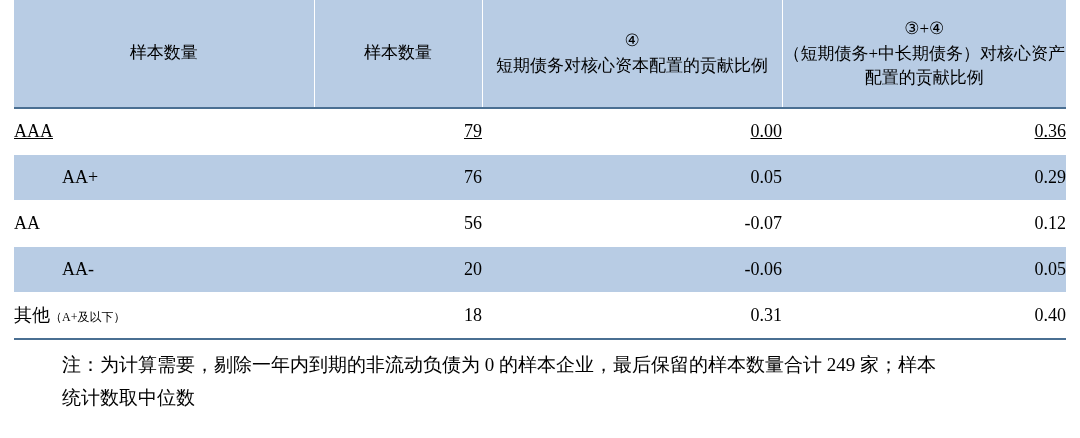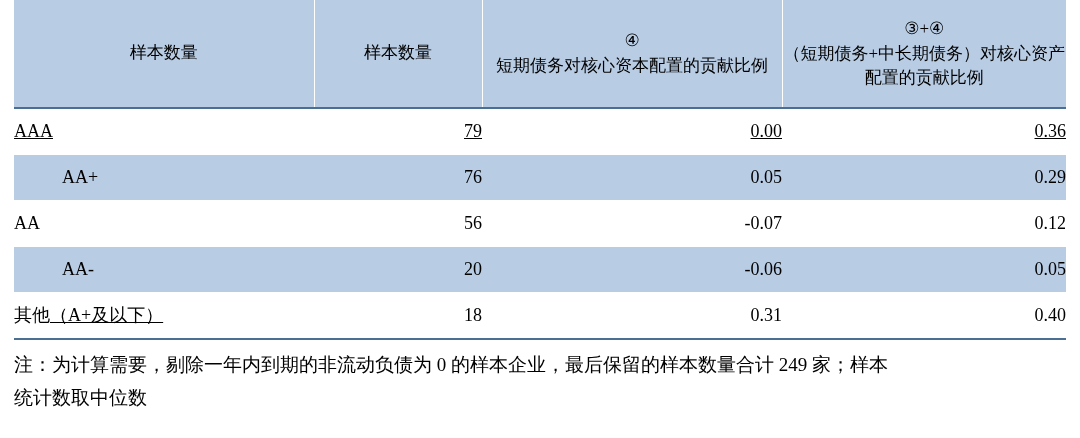--- a/index.html
+++ b/index.html
@@ -81,37 +81,37 @@
     text-decoration: underline;
   }
   tbody td.label {
     text-align: left;
     font-family: "Liberation Serif", "DejaVu Serif", serif;
   }
   tbody td.num {
     text-align: right;
   }
   .label-sub {
-    font-size: 18px;
-    text-decoration: underline;
+    font-size: 12px;
   }
   .table-bottom-rule {
     border-bottom: 2px solid #4a6f92;
     width: 1052px;
     height: 0;
   }
   .note {
     font-size: 19px;
     line-height: 1.75;
     padding: 8px 0 0 0;
     width: 1052px;
   }
   .note-line {
     display: block;
     white-space: nowrap;
+    margin-left: 48px;
   }
 </style>
 </head>
 <body>
 
 <div class="page">
 
 
   <table class="main">
     <colgroup>

